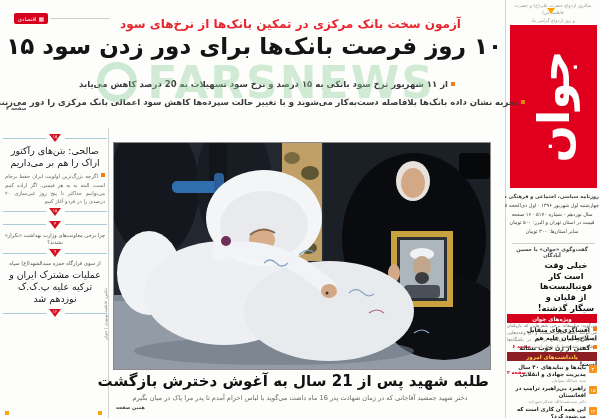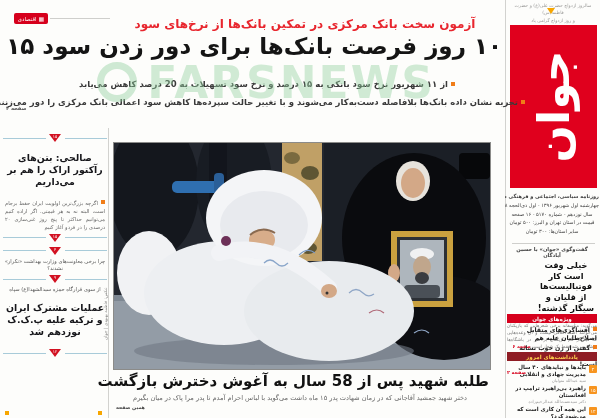--- a/index.html
+++ b/index.html
@@ -21,21 +21,21 @@
              letter-spacing:-2px;}
   .rinfo{position:absolute;right:1px;top:192px;width:94px;text-align:center;font-size:5px;
          line-height:1.75;color:#3c3c3c;white-space:nowrap;overflow:hidden;}
   .rinfo div:first-child{font-weight:bold;}
 
   
   .tag{position:absolute;left:14px;top:13px;width:34px;height:11px;background:#d6001c;border-radius:2px;
        color:#fff;font-size:5.4px;display:flex;align-items:center;justify-content:center;gap:2px;}
   .tag-ic{font-size:6px;line-height:1;}
   .tag-line{position:absolute;left:50px;top:18px;width:60px;height:1px;background:#cfcfcc;}
-  .kicker{position:absolute;right:110px;left:120px;top:17px;text-align:center;color:#e8262e;
+  .kicker{position:absolute;right:110px;left:120px;top:17px;text-align:left;color:#e8262e;
           font-weight:bold;font-size:12px;white-space:nowrap;}
   .headline{position:absolute;right:98px;left:14px;top:33px;text-align:center;color:#141414;
             font-weight:bold;font-size:23px;letter-spacing:-0.3px;white-space:nowrap;}
   .b{position:absolute;text-align:center;font-size:8.5px;font-weight:bold;color:#3a3a3a;white-space:nowrap;}
   .b1{right:145px;left:105px;top:79px;}
   .b2{right:75px;left:25px;top:97px;}
   .sq{display:inline-block;width:4px;height:4px;background:#f07d18;margin-left:3px;vertical-align:1px;}
   .pref4{position:absolute;left:6px;top:105px;font-size:5.2px;font-weight:bold;color:#555;}
   .wm{position:absolute;left:48px;top:50px;width:436px;height:64px;display:flex;align-items:center;
       justify-content:center;gap:10px;opacity:.42;pointer-events:none;direction:ltr;z-index:6;}
@@ -56,21 +56,21 @@
   
   .lcol{position:absolute;left:3px;top:131px;width:104px;display:flex;flex-direction:column;}
   .sep{display:flex;align-items:center;margin:3px 0 2px;}
   .sep::before,.sep::after{content:"";flex:1;height:1px;background:#a8cbd9;}
   .orn{position:relative;width:13px;height:8px;margin:0 3px;}
   .orn::before{content:"";position:absolute;left:0;top:0;width:0;height:0;
                border-left:6.5px solid transparent;border-right:6.5px solid transparent;
                border-top:8px solid #d21121;}
   .orn span{position:absolute;top:0;left:0;right:0;text-align:center;font-size:4.2px;line-height:5px;
             color:#fff;z-index:1;}
-  .lt{font-weight:bold;font-size:9.4px;line-height:1.3;color:#16161a;text-align:center;margin:8px 0;}
+  .lt{font-weight:normal;font-size:9.4px;line-height:1.3;color:#16161a;text-align:center;margin:1px 0;}
   .lk{font-size:5.2px;color:#555;text-align:center;line-height:1.4;margin-top:1px;}
   .lb{font-size:5.2px;color:#666;text-align:justify;line-height:1.55;margin:2px 2px 0;}
 
   
   .divider{position:absolute;left:512px;top:243px;width:83px;height:1px;background:#cfcfcc;}
   .interview{position:absolute;right:3px;top:246px;width:90px;text-align:center;}
   .ik{font-size:5.2px;color:#444;font-weight:bold;}
   .it{font-size:8.2px;font-weight:bold;color:#101010;line-height:1.3;margin-top:2px;margin-left:28px;}
   .ib{font-size:4.6px;color:#777;text-align:justify;line-height:1.5;margin-top:3px;}
   .pref-inline{color:#d6001c;font-weight:bold;}
@@ -180,22 +180,22 @@
       <circle cx="112" cy="98" r="5" fill="#6d3158"></circle>
       <path d="M150 120 q6 -6 12 0 q6 6 12 0" stroke="#7d9cc4" stroke-width="1.2" fill="none" opacity="0.9"></path>
       <path d="M185 112 q8 -8 16 -2" stroke="#7d9cc4" stroke-width="1.2" fill="none"></path>
       <path d="M235 150 q7 -7 14 0 q5 5 11 1" stroke="#8fa6c6" stroke-width="1.2" fill="none"></path>
       <path d="M255 170 q8 -6 15 0" stroke="#b06a78" stroke-width="1.2" fill="none"></path>
       <path d="M300 190 q8 -6 15 0" stroke="#8fa6c6" stroke-width="1.2" fill="none"></path>
     </svg>
   </div>
   <div class="credit">عکس: فاطمه بهبودی | جوان</div>
 
-  <div class="cap-h">طلبه شهید پس از 58 سال به آغوش دخترش بازگشت</div>
-  <div class="cap-s">دختر شهید جمشید آقاجانی که در زمان شهادت پدر ۱۵ ماه داشت می‌گوید با لباس احرام آمدم تا پدر مرا پاک در میان بگیرم</div>
+  <div class="cap-h">طلبه شهید پس از 21 سال به آغوش دخترش بازگشت</div>
+  <div class="cap-s">دختر شهید جمشید آقاجانی که در زمان شهادت پدر 16 ماه داشت می‌گوید با لباس احرام آمدم تا پدر مرا پاک در میان بگیرم</div>
   <div class="cap-r">همین صفحه</div>
 
   <div class="lcol">
     <div class="sep">
         <span class="orn">
           <span>۱۵</span>
         </span>
       </div>
     <div class="lt">صالحی: بتن‌های رآکتور اراک را هم بر می‌داریم</div>
     <div class="lb"><span class="sq"></span><span>اگرچه بزرگ‌ترین اولویت ایران حفظ برجام است، البته نه به هر قیمتی. اگر اراده کنیم می‌توانیم حداکثر تا پنج روز غنی‌سازی ۲۰ درصدی را در فردو آغاز کنیم</span></div>

